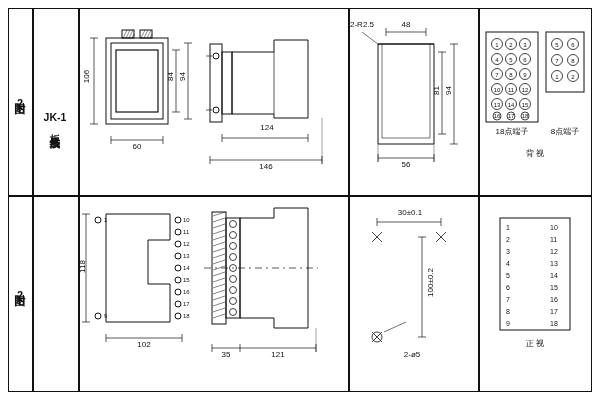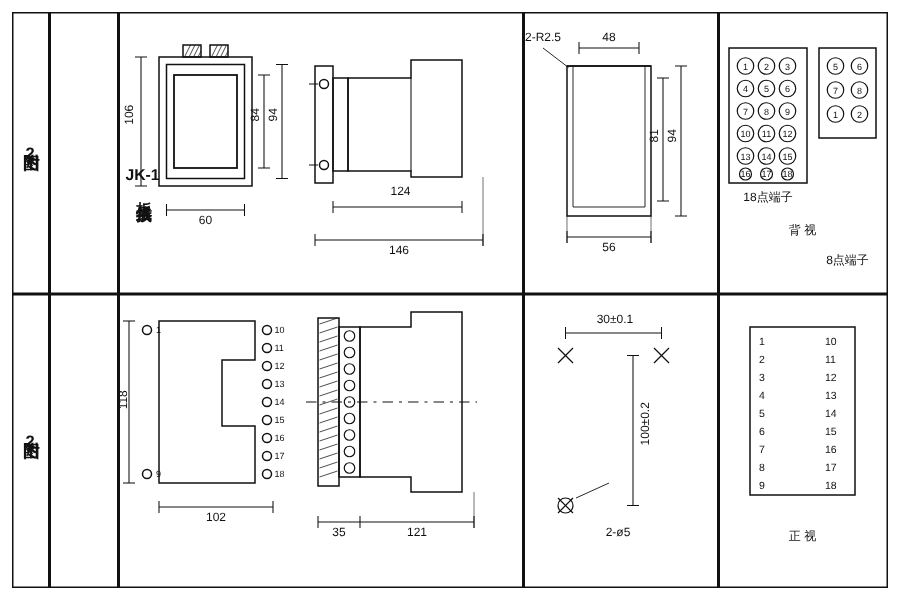--- a/index.html
+++ b/index.html
@@ -98,21 +98,21 @@
   <div class="vline" style="left:32px; top:8px; height:384px;"></div>
   <div class="vline" style="left:78px; top:8px; height:384px;"></div>
   <div class="vline" style="left:348px; top:8px; height:384px;"></div>
   <div class="vline" style="left:478px; top:8px; height:384px;"></div>
   <div class="hline" style="left:8px; top:195px; width:584px;"></div>
 
   <div class="cell lbl-col" style="left:8px; top:8px; width:24px; height:187px;">
     <span class="vert-text">附图2</span>
   </div>
 
-  <div class="cell model-label" style="left:32px; top:8px; width:46px; height:225px;margin-left:40px;">
+  <div class="cell model-label" style="left:32px; top:8px; width:46px; height:225px;">
     <span class="model-name">JK-1</span>
     <span class="vert-text-small">板后接线</span>
   </div>
 
   <div class="cell" style="left:78px; top:8px; width:270px; height:187px;">
     <svg width="270" height="187" viewBox="0 0 270 187">
       <g stroke="#111" fill="none" stroke-width="1">
 
         <rect x="28" y="30" width="62" height="86"></rect>
         <rect x="33" y="35" width="52" height="76"></rect>
@@ -262,21 +262,21 @@
           <text x="47" y="110">18</text>
         <text x="79" y="38.5">5</text>
           <text x="95" y="38.5">6</text>
         <text x="79" y="54.5">7</text>
           <text x="95" y="54.5">8</text>
         <text x="79" y="70.5">1</text>
           <text x="95" y="70.5">2</text>
       </g>
     </svg>
     <div class="cap tiny7" style="left:2px; top:118px; width:64px;">18点端子</div>
-    <div class="cap tiny7" style="left:62px; top:118px; width:50px;margin-top:42px;">8点端子</div>
+    <div class="cap tiny7" style="left:62px; top:118px; width:50px;">8点端子</div>
     <div class="cap tiny8" style="left:24px; top:140px; width:66px;">背   视</div>
   </div>
 
   <div class="cell lbl-col" style="left:8px; top:196px; width:24px; height:196px;">
     <span class="vert-text">附图2</span>
   </div>
 
 
   <div class="cell" style="left:78px; top:196px; width:270px; height:196px;">
     <svg width="270" height="196" viewBox="0 0 270 196">
@@ -422,16 +422,16 @@
         <text x="28" y="94">6</text>
           <text x="72" y="94">15</text>
         <text x="28" y="106">7</text>
           <text x="72" y="106">16</text>
         <text x="28" y="118">8</text>
           <text x="72" y="118">17</text>
         <text x="28" y="130">9</text>
           <text x="72" y="130">18</text>
       </g>
     </svg>
-    <div class="cap tiny8" style="left:24px; top:156px; width:66px;">正   视</div>
+    <div class="cap tiny8" style="left:24px; top:142px; width:66px;">正   视</div>
   </div>
 
 </div>
 
 </body></html>

